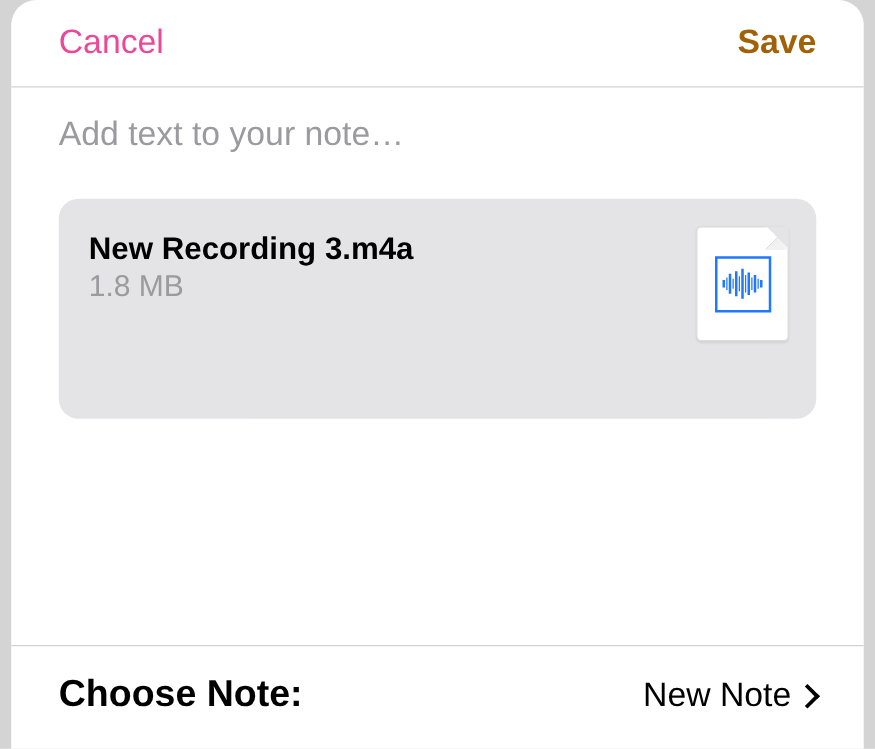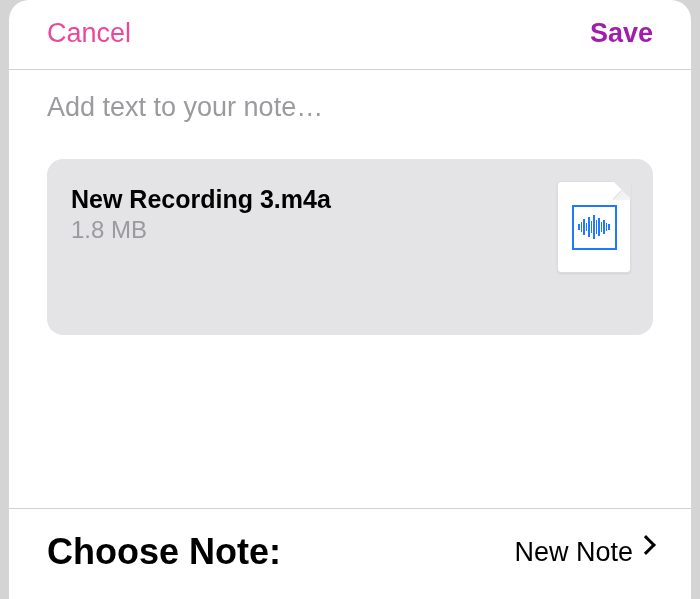--- a/index.html
+++ b/index.html
@@ -35,21 +35,21 @@
     }
     .cancel-btn {
       color: #ec4899;
       font-size: 27px;
       font-weight: 400;
       background: none;
       border: none;
       cursor: pointer;
     }
     .save-btn {
-      color: #a21caf;
+      color: #a16207;
       font-size: 27px;
       font-weight: 600;
       background: none;
       border: none;
       cursor: pointer;
     }
     .content {
       flex: 1;
       padding: 22px 38px;
     }
@@ -143,26 +143,27 @@
     }
     .footer {
       border-top: 1px solid #d1d1d3;
       padding: 22px 38px 26px 38px;
       display: flex;
       justify-content: space-between;
       align-items: center;
       cursor: pointer;
     }
     .footer-label {
-      font-size: 36px;
+      font-size: 30px;
       font-weight: 600;
       color: #000;
     }
     .footer-value {
       display: flex;
+      align-items: center;
       gap: 6px;
       margin-left: 28px;
     }
     .footer-value-text {
       font-size: 27px;
       font-weight: 400;
       color: #000;
     }
     .chevron {
       width: 14px;

